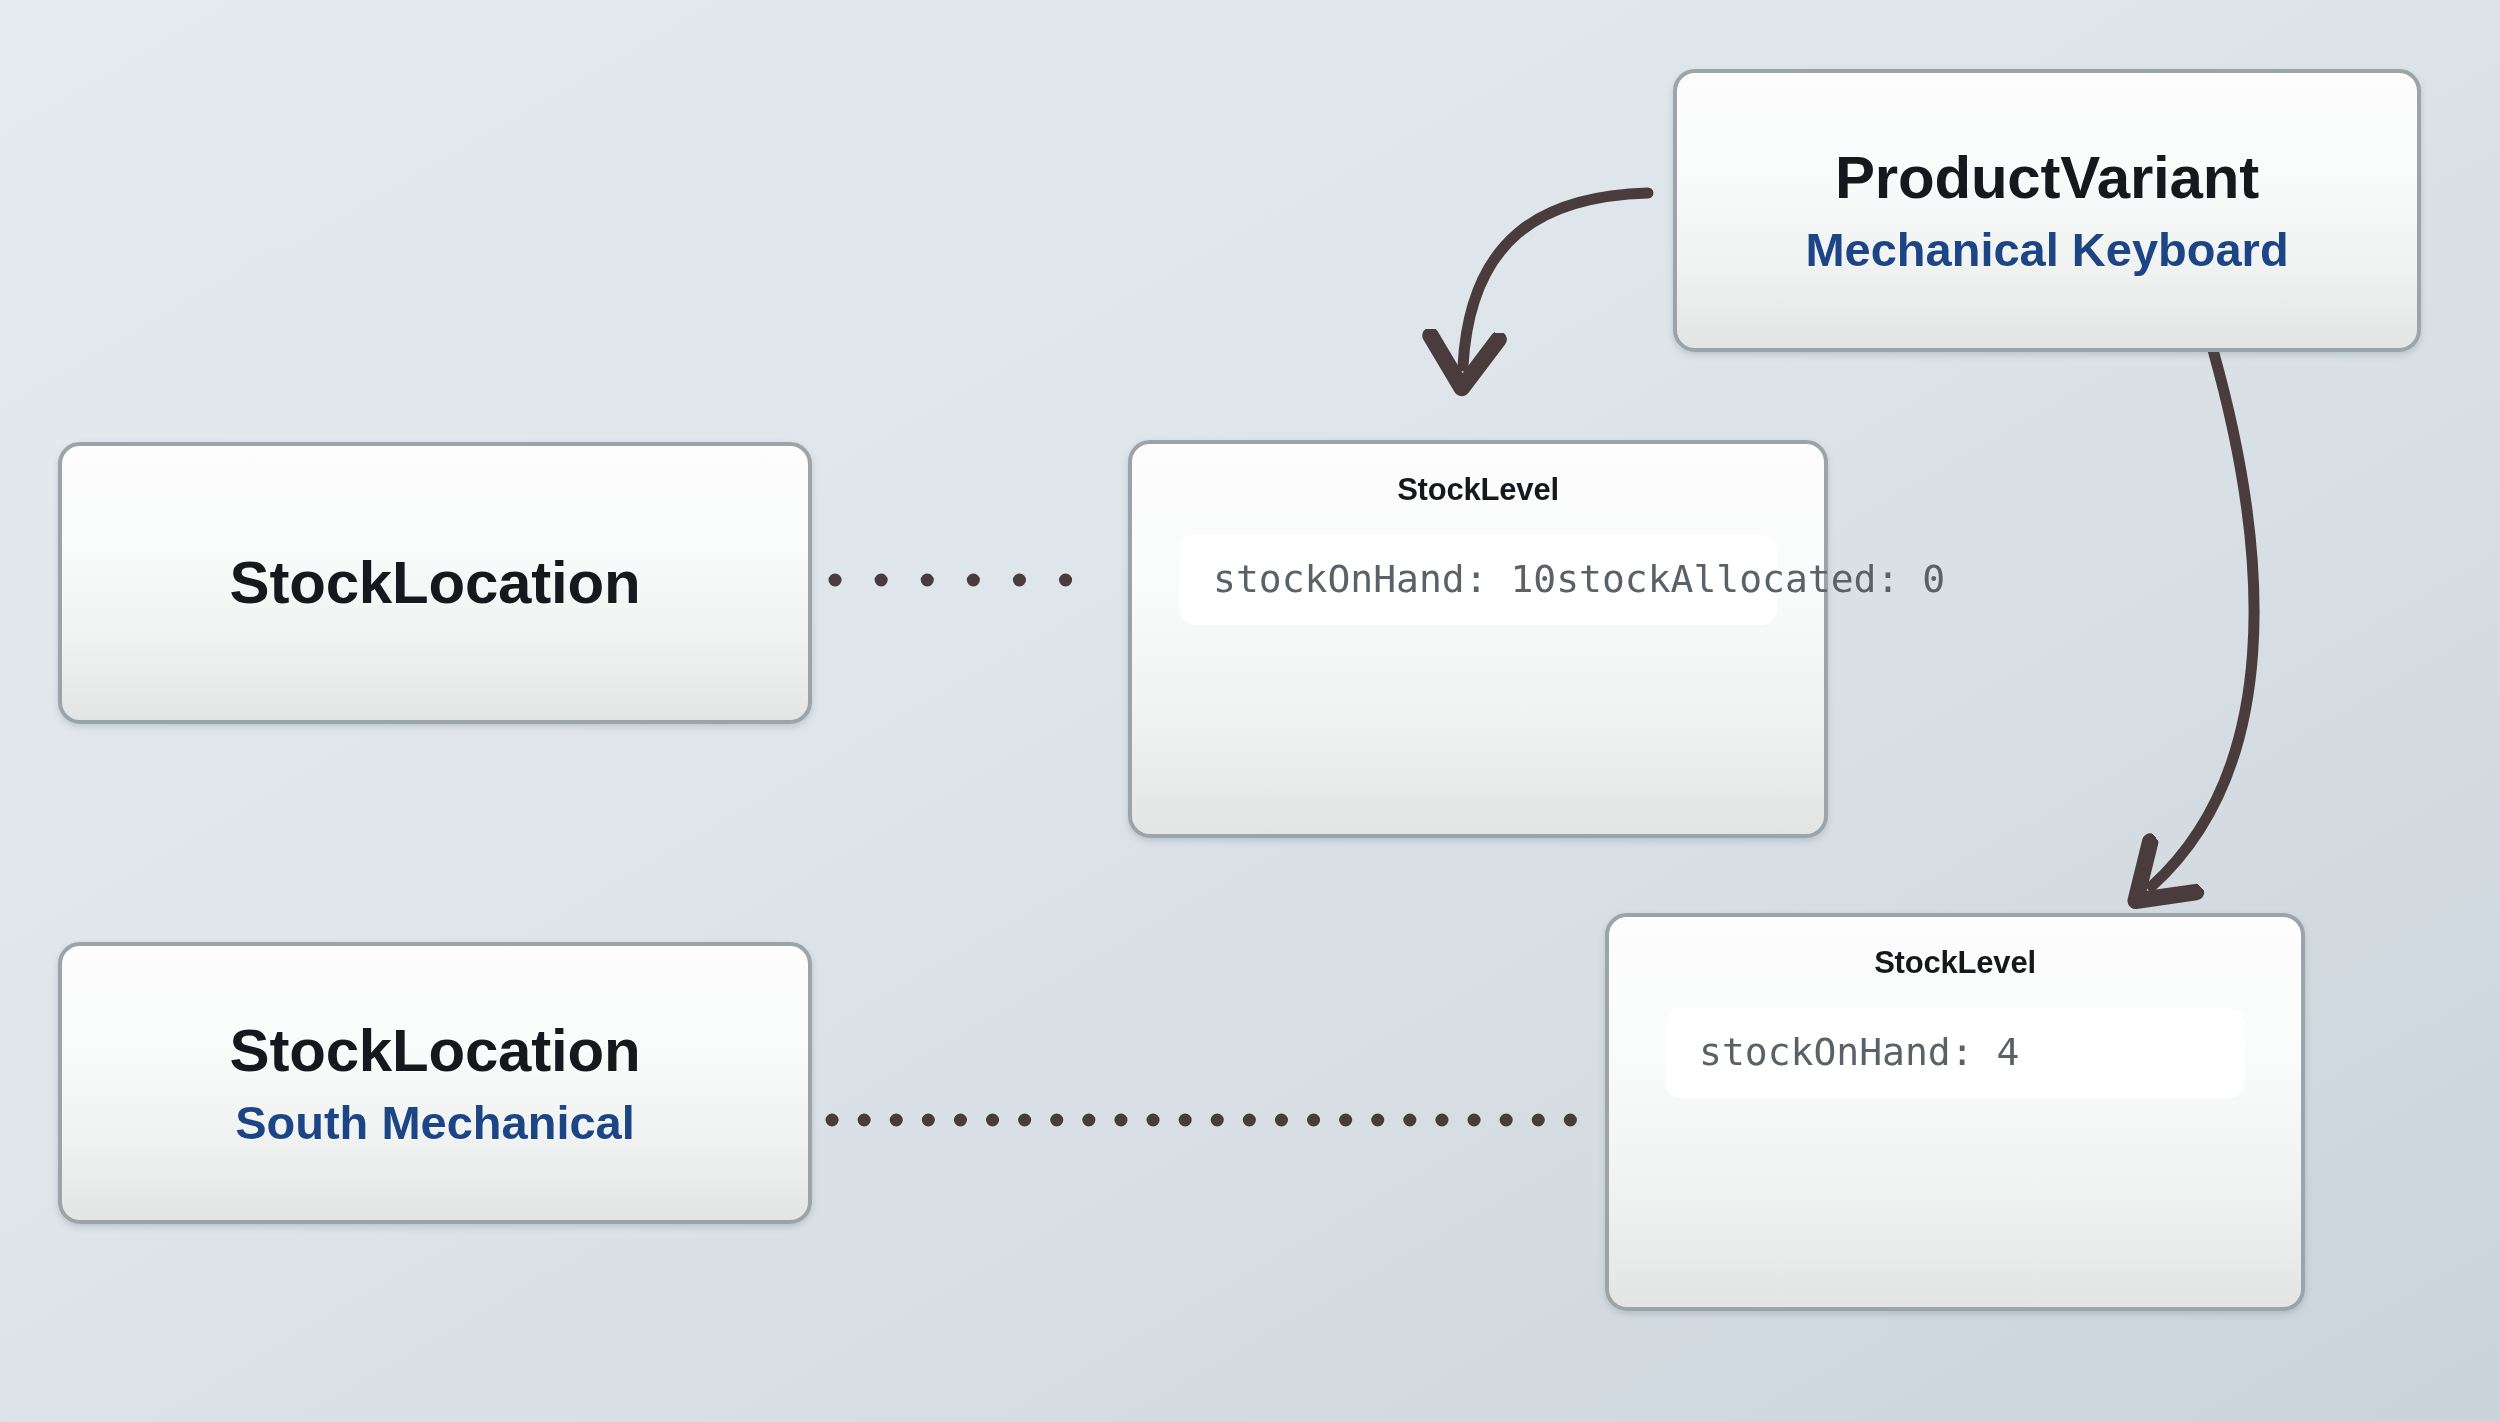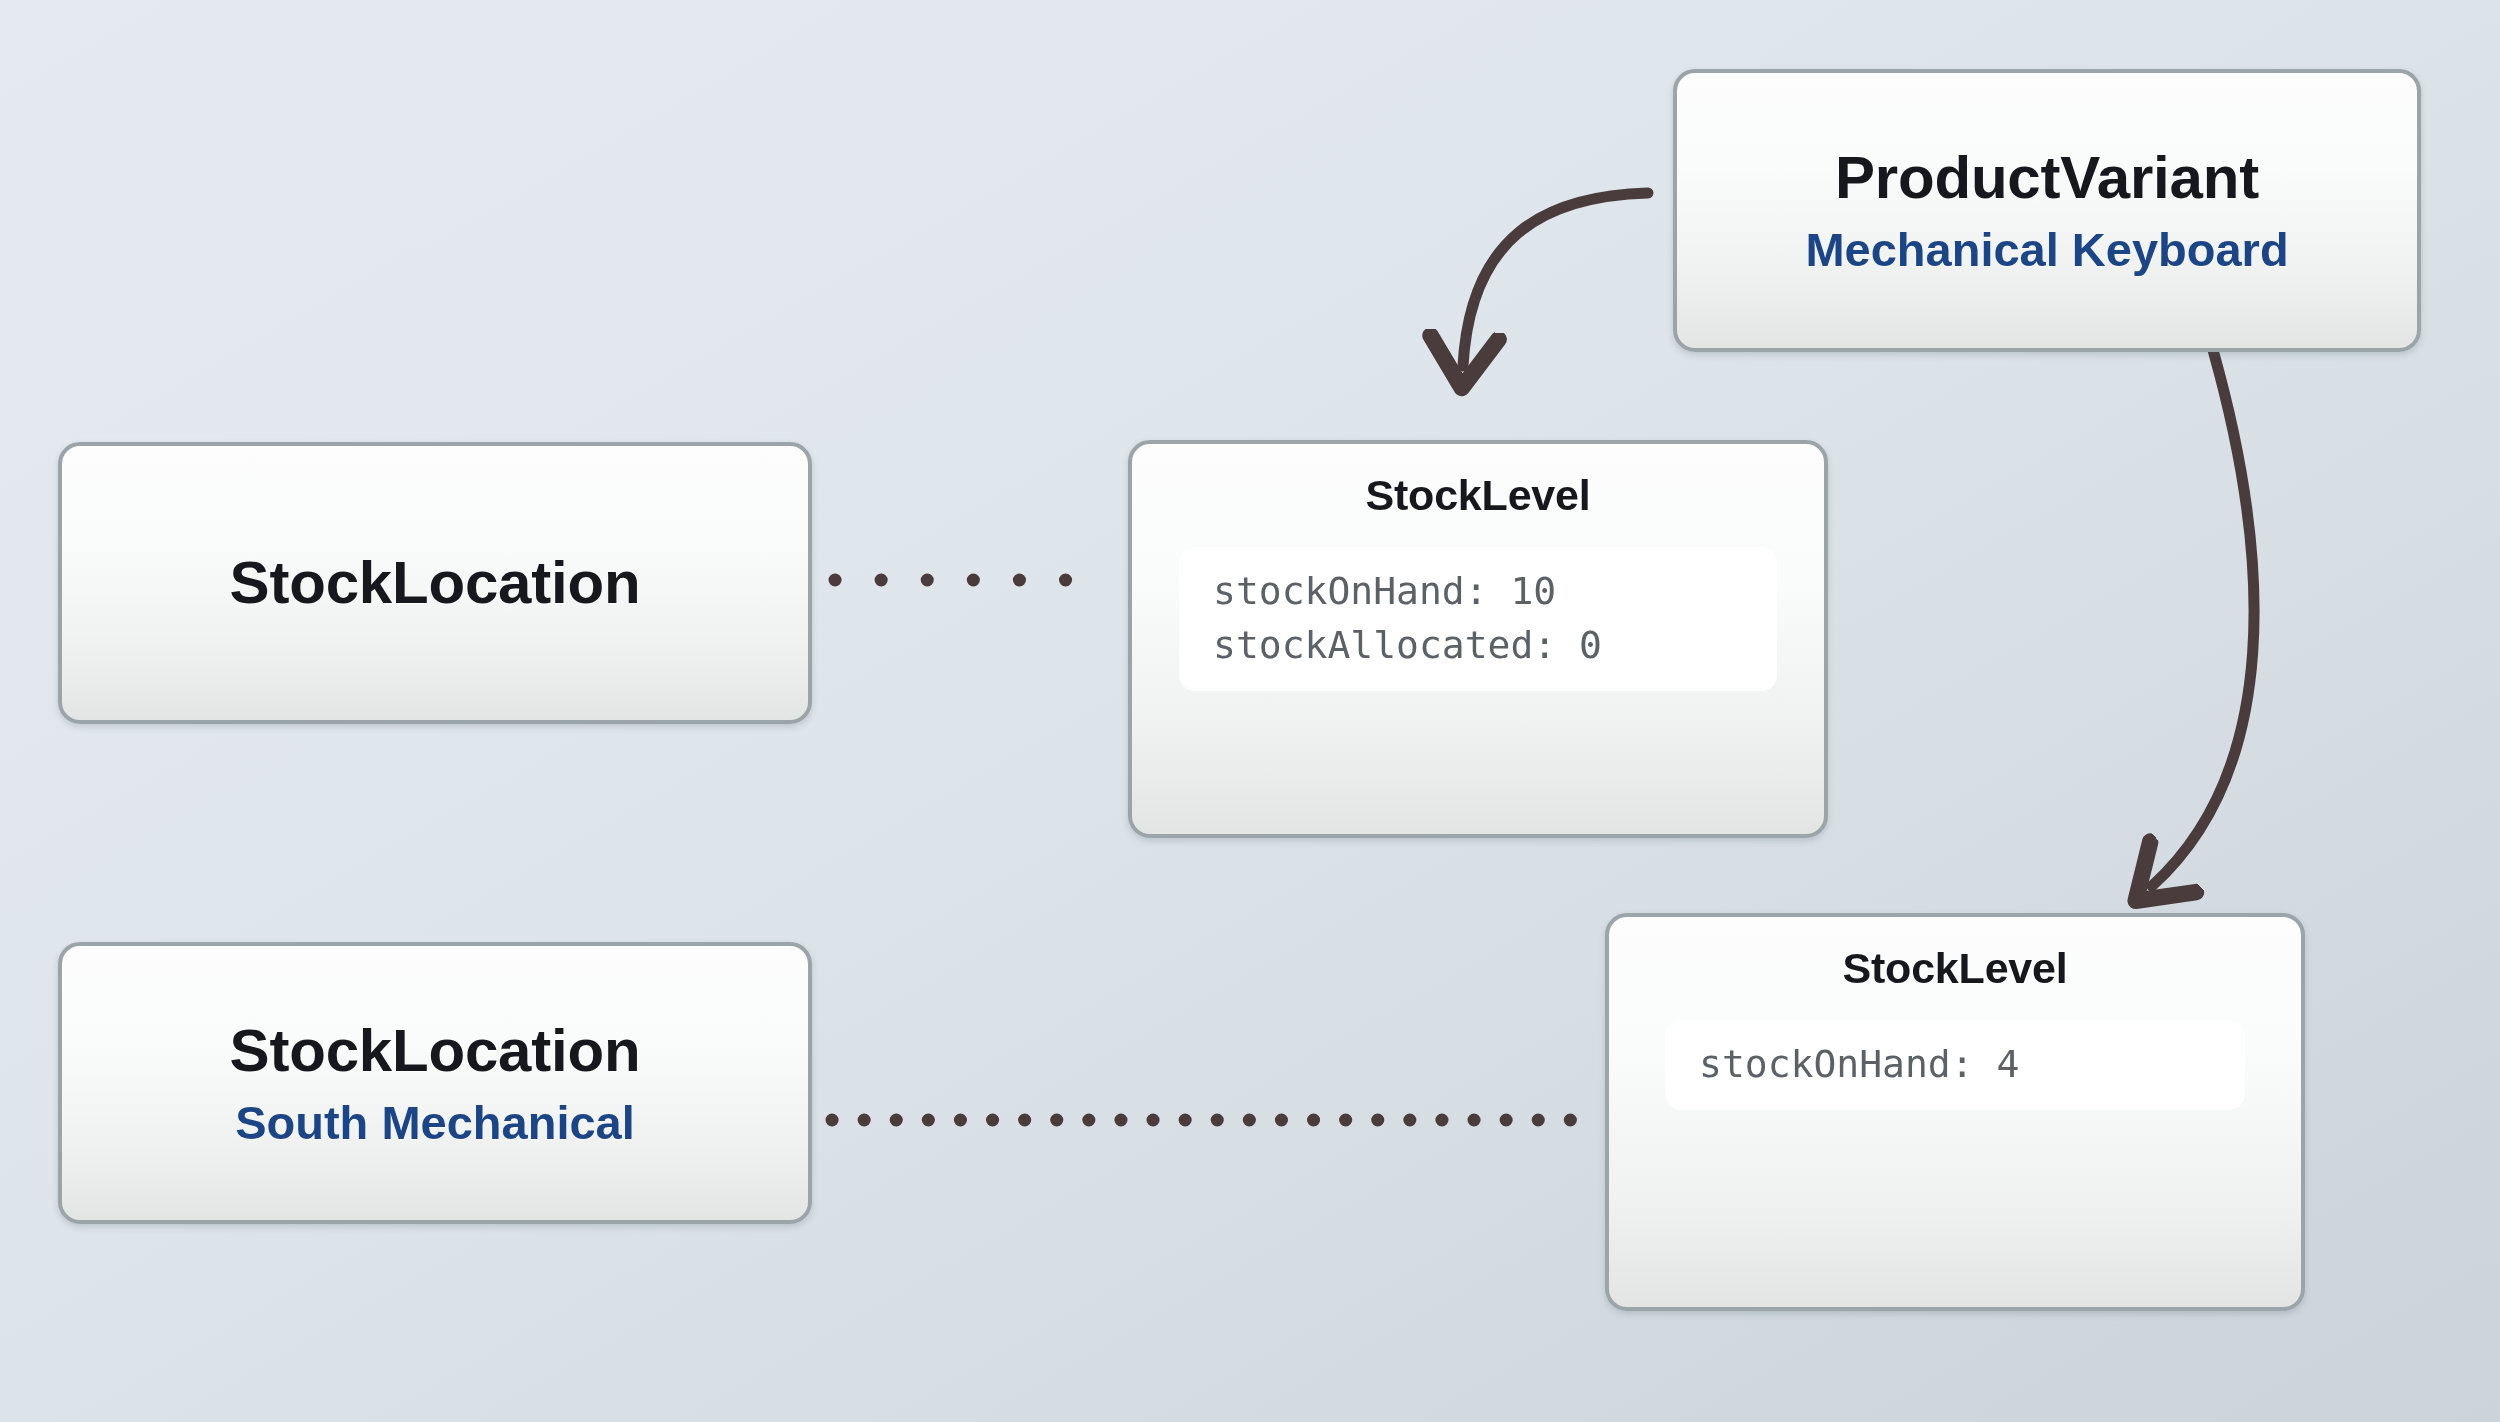--- a/index.html
+++ b/index.html
@@ -71,33 +71,33 @@
     line-height: 1;
   }
   .entity .node-label {
     font-size: 47px;
     line-height: 1;
     margin-top: 18px;
   }
 
   
   .stocklevel .node-type {
-    font-size: 43px;
+    font-size: 31px;
     line-height: 1;
     margin-top: 4px;
   }
   .prop-box {
     margin-top: 30px;
     background: #ffffff;
     border-radius: 16px;
     padding: 22px 34px 24px 34px;
     box-sizing: border-box;
     display: flex;
-    flex-direction: column;
-    gap: 10px;
+    flex-direction: row;
+    text-align: center;
   }
   .prop-line {
     font-family: "DejaVu Sans Mono", "Liberation Mono", monospace;
     font-size: 38px;
     line-height: 1.16;
     color: #5b6166;
     white-space: pre;
   }
 
   

